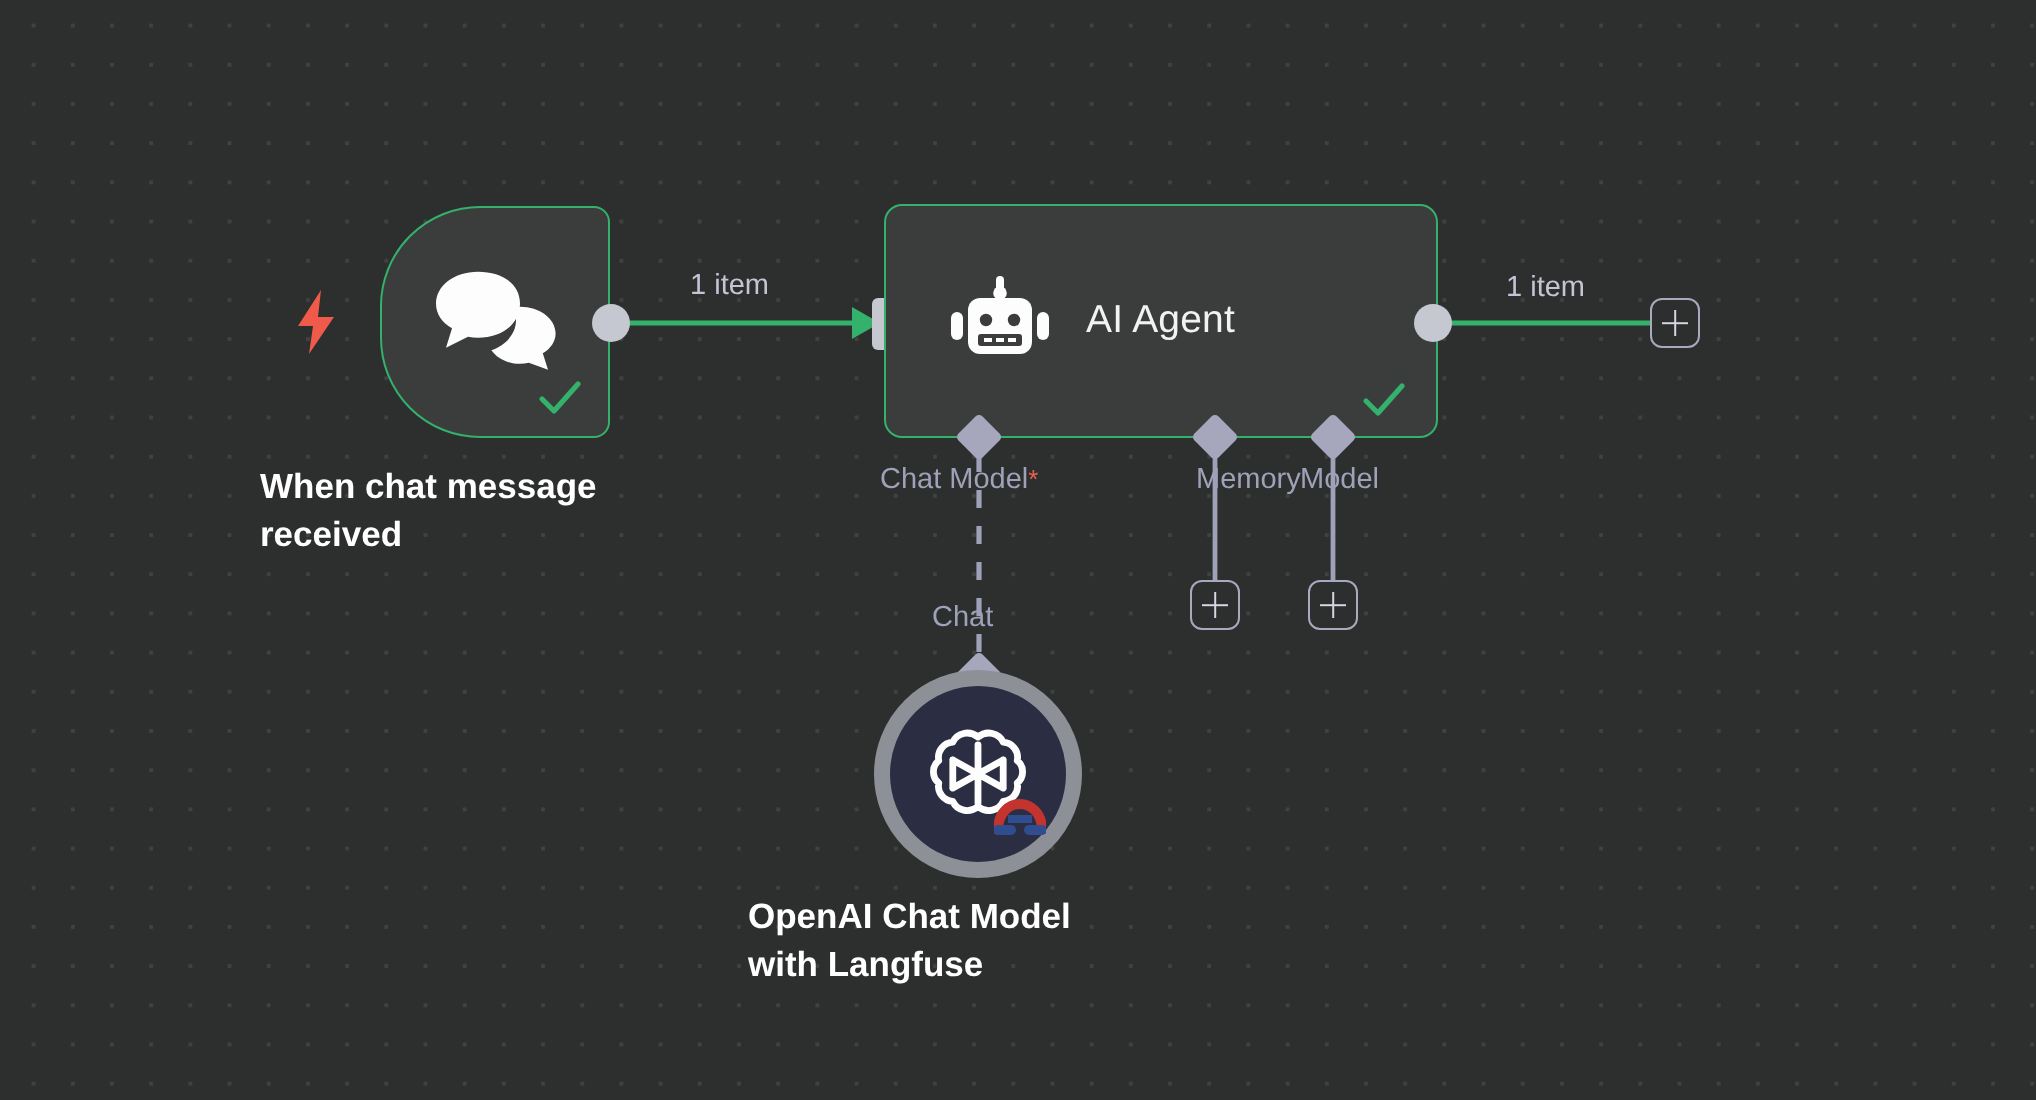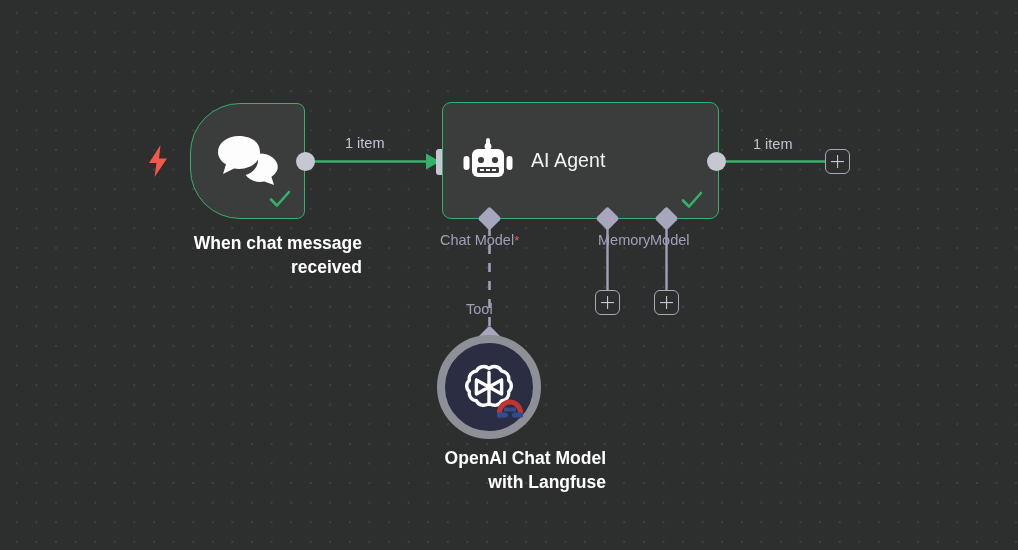--- a/index.html
+++ b/index.html
@@ -59,21 +59,21 @@
     width: 277px; height: 117px;
     background: #3b3c3c;
     border: 1.4px solid #34b16b;
     border-radius: 9px;
   }
   .agent-row {
     position: absolute;
     left: 0; top: 0; right: 0; bottom: 0;
     display: flex;
     align-items: center;
-    padding-left: 20px;
+    padding-left: 32px;
     gap: 18px;
   }
   .agent-icon { width: 50px; height: 46px; flex: 0 0 auto; }
   .agent-title {
     color: #f2f2f2;
     font-size: 19.5px;
     letter-spacing: .1px;
     white-space: nowrap;
   }
 
@@ -130,21 +130,21 @@
     width: 52px; height: 52px;
   }
 
   
   .node-label {
     position: absolute;
     color: #ffffff;
     font-size: 17.5px;
     font-weight: bold;
     line-height: 24px;
-    text-align: right;
+    text-align: left;
     white-space: pre-line;
   }
   .label-trigger { left: 130px; top: 231px; width: 232px; }
   .label-openai  { left: 374px; top: 446px; width: 232px; }
 
   .edge-label {
     position: absolute;
     color: #c3c5d4;
     font-size: 14.5px;
     white-space: nowrap;
@@ -233,21 +233,21 @@
 
   <div class="diamond" style="left:481px; top:210px;"></div>
   <div class="diamond" style="left:599px; top:210px;"></div>
   <div class="diamond" style="left:658px; top:210px;"></div>
 
   <div class="port-label lbl-chatmodel">
     <span>Chat Model</span><span class="req-star">*</span>
   </div>
   <div class="port-label lbl-memory">Memory</div>
   <div class="port-label lbl-tool">Model</div>
-  <div class="port-label lbl-model">Tool</div>
+  <div class="port-label lbl-model">Chat</div>
 
   <div class="plus-btn" style="left:825px; top:149px;"></div>
   <div class="plus-btn" style="left:595px; top:290px;"></div>
   <div class="plus-btn" style="left:654px; top:290px;"></div>
 
   <div class="diamond" style="left:481px; top:329px;"></div>
 
   <div class="node-openai">
     <svg class="openai-glyph" viewBox="0 0 52 52">
       <g fill="none" stroke="#fdfdfd" stroke-width="3.4" stroke-linejoin="round" stroke-linecap="round">

